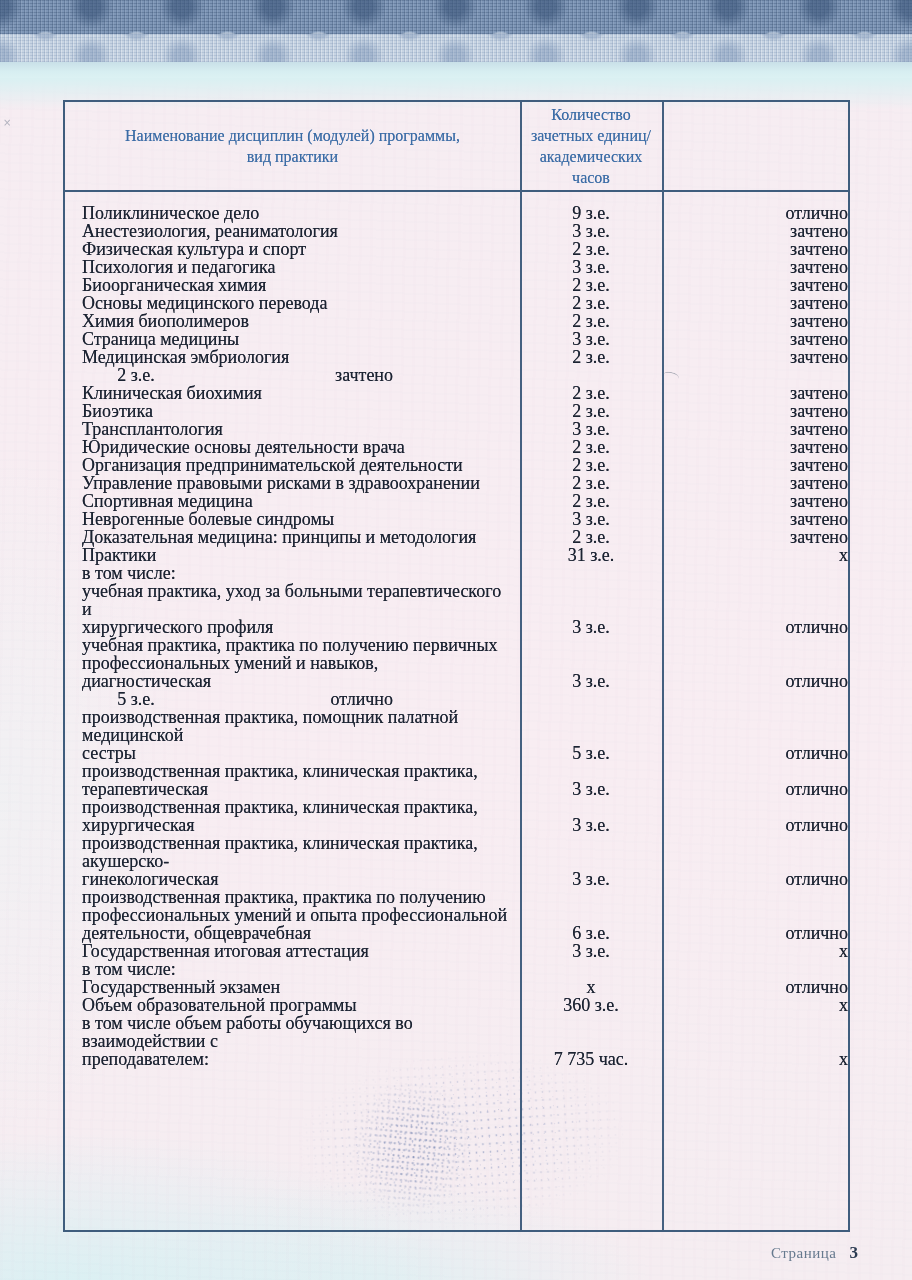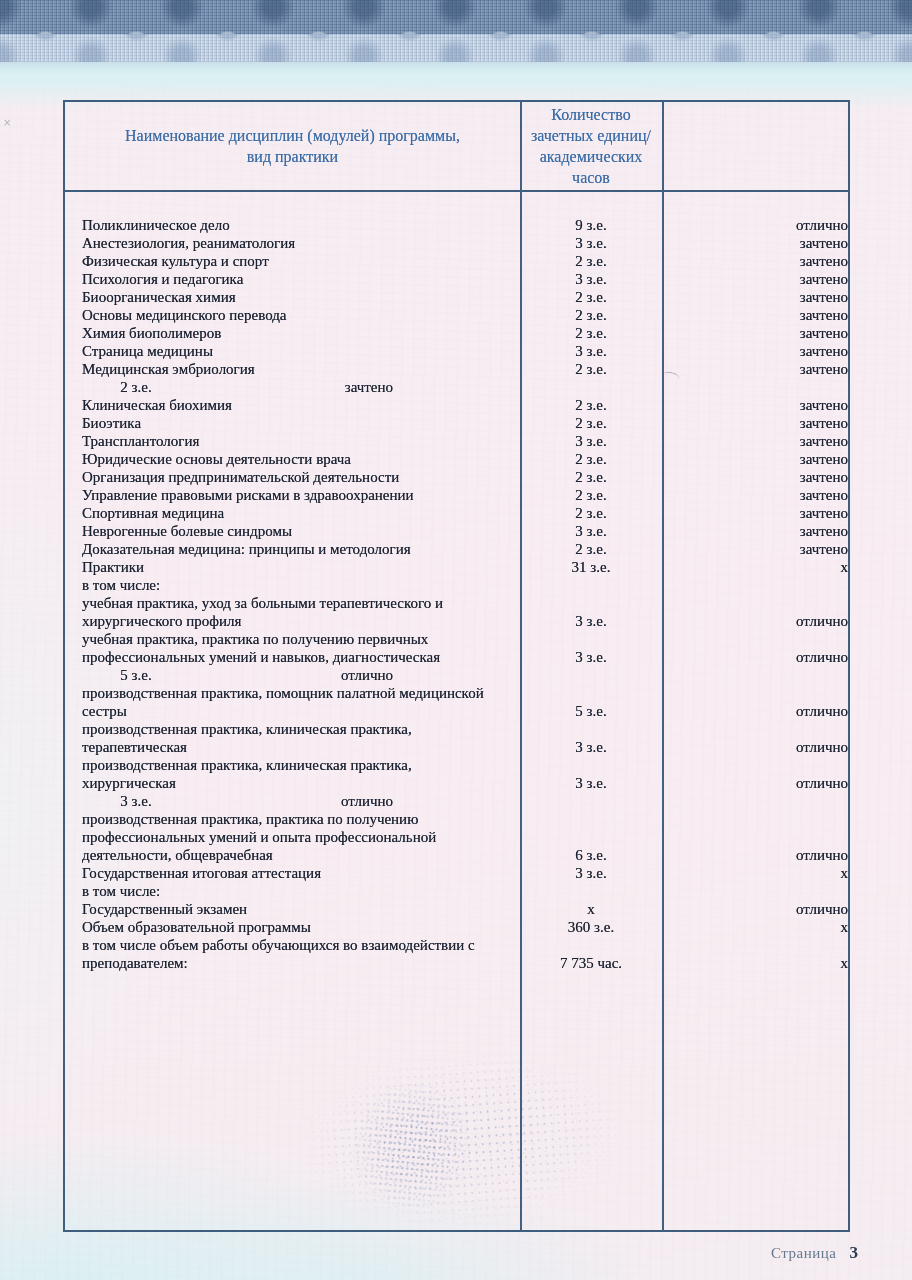--- a/index.html
+++ b/index.html
@@ -60,21 +60,21 @@
   .vline2{left:597px;}
   .thead{
     display:flex;height:90px;border-bottom:2px solid #3f5d7d;box-sizing:border-box;
     color:#3b6ca6;text-shadow:0 0 .4px rgba(59,108,166,.7);
     font-size:16px;line-height:21px;text-align:center;
   }
   .thead .hc{display:flex;align-items:center;justify-content:center;white-space:pre-line;box-sizing:border-box;}
   .hc-name{width:455px;padding:0 20px;}
   .hc-credit{width:142px;padding:8px 4px;}
   .hc-grade{width:186px;}
-  .tbody{padding-top:12px;color:#1b2332;font-size:15px;text-shadow:0 0 .35px rgba(27,35,50,.8);margin-top:12px;}
+  .tbody{padding-top:12px;color:#1b2332;font-size:18px;text-shadow:0 0 .35px rgba(27,35,50,.8);}
   .trow{display:flex;align-items:flex-end;line-height:18px;}
   .td-name{width:455px;padding:0 10px 0 17px;box-sizing:border-box;white-space:pre-line;}
   .td-credit{width:142px;text-align:center;}
   .td-grade{width:186px;text-align:right;}
   
   .stamp{
     position:absolute;left:282px;top:1012px;width:406px;height:224px;
     background-image:
       radial-gradient(rgba(56,86,152,.95) .7px, rgba(56,86,152,0) 1.2px),
       radial-gradient(rgba(92,116,172,.85) .6px, rgba(92,116,172,0) 1px);
@@ -298,20 +298,22 @@
     </div>
 
     <div class="trow">
       <div class="td-name">производственная практика, клиническая практика,
 хирургическая</div>
       <div class="td-credit">3 з.е.</div>
       <div class="td-grade">отлично</div>
     </div>
 
     <div class="trow">
+      <div class="td-name">производственная практика, клиническая практика, акушерско-
+гинекологическая</div>
       <div class="td-credit">3 з.е.</div>
       <div class="td-grade">отлично</div>
     </div>
 
     <div class="trow">
       <div class="td-name">производственная практика, практика по получению
 профессиональных умений и опыта профессиональной
 деятельности, общеврачебная</div>
       <div class="td-credit">6 з.е.</div>
       <div class="td-grade">отлично</div>

